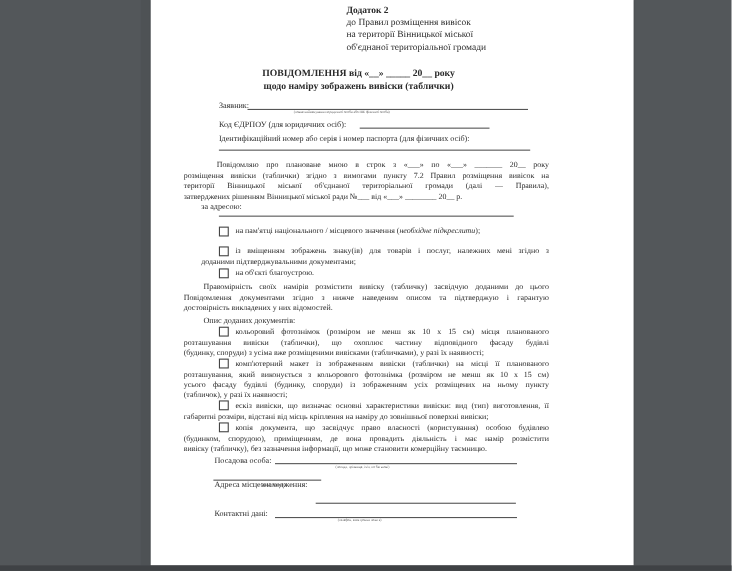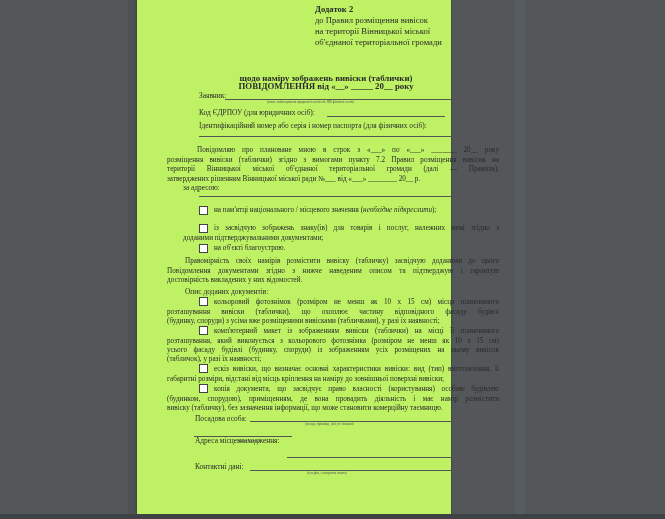--- a/index.html
+++ b/index.html
@@ -6,22 +6,22 @@
   body {
     width:665px; height:519px; overflow:hidden;
     background:#53575a;
     position:relative;
     font-family:"Liberation Serif", "DejaVu Serif", serif;
     color:#2a2a2a;
   }
   .viewer-edge-left { position:absolute; left:128px; top:0; width:9px; height:514px; background:#4e5255; }
   .viewer-edge-right { position:absolute; left:515px; top:0; width:10px; height:514px; background:#575b62; }
   .page {
-    position:absolute; left:137px; top:0; width:314px; height:514px;
-    background:#bef264;
+    position:absolute; left:137px; top:0; width:439px; height:514px;
+    background:#ffffff;
     box-shadow: 0 0 2px rgba(0,0,0,.45);
   }
   .bottom-bar { position:absolute; left:0; top:514px; width:665px; height:5px; background:#3f4245; }
 
   .abs { position:absolute; white-space:nowrap; }
   .annex { left:178px; top:4px; font-size:8.6px; line-height:11px; }
   .annex .b { font-weight:bold; }
   .title { left:0; width:378px; text-align:center; font-weight:bold; font-size:8.8px; line-height:11px; }
 
   .lbl { font-size:7.4px; }
@@ -45,21 +45,21 @@
 
 <div class="page">
 
   <div class="abs annex">
     <div class="b">Додаток 2</div>
     <div>до Правил розміщення вивісок</div>
     <div>на території Вінницької міської</div>
     <div>об'єднаної територіальної громади</div>
   </div>
 
-  <div class="abs title" style="top:61px;margin-top:20px;">ПОВІДОМЛЕННЯ від «__» _____ 20__ року</div>
+  <div class="abs title" style="top:61px;">ПОВІДОМЛЕННЯ від «__» _____ 20__ року</div>
   <div class="abs title" style="top:73px;">щодо наміру зображень вивіски (таблички)</div>
 
   <div class="abs lbl" style="left:62px; top:91px;">Заявник:</div>
   <div class="line" style="left:88px; top:99px; width:255px;"></div>
   <div class="cap" style="left:130px; top:100px;">(повне найменування юридичної особи або ПІБ фізичної особи)</div>
 
   <div class="abs lbl" style="left:62px; top:108px;">Код ЄДРПОУ (для юридичних осіб):</div>
   <div class="line" style="left:190px; top:116px; width:118px;"></div>
 
   <div class="abs lbl" style="left:62px; top:121px;">Ідентифікаційний номер або серія і номер паспорта (для фізичних осіб):</div>
@@ -73,21 +73,21 @@
   </div>
   <div class="abs lbl" style="left:46px; top:183px;">за адресою:</div>
   <div class="line" style="left:62px; top:196px; width:268px;"></div>
 
   <div class="cb" style="left:62px; top:206px;"></div>
   <div class="cbtext" style="left:77px; top:206px;">
     <span>на пам'ятці національного / місцевого значення (</span><span class="italic">необхідне підкреслити</span><span>);</span>
   </div>
 
   <div class="cb" style="left:62px; top:224px;"></div>
-  <div class="cbtext" style="left:77px; top:224px; width:285px; text-align:justify; text-align-last:justify; white-space:normal;">із засвідчую зображень знаку(ів) для товарів і послуг, належних мені згідно з</div>
+  <div class="cbtext" style="left:77px; top:224px; width:285px; text-align:justify; text-align-last:justify; white-space:normal;">із вміщенням зображень знаку(ів) для товарів і послуг, належних мені згідно з</div>
   <div class="cbtext" style="left:30px; top:234px;margin-left:16px;">доданими підтверджувальними документами;</div>
 
   <div class="cb" style="left:62px; top:244px;"></div>
   <div class="cbtext" style="left:77px; top:244px;">на об'єкті благоустрою.</div>
 
   <div class="abs" style="left:30px; top:257px; width:332px;">
     <div class="para" style="position:relative; left:0; padding-left:18px; width:314px; text-align-last:justify;">Правомірність своїх намірів розмістити вивіску (табличку) засвідчую доданими до цього</div>
     <div class="para" style="position:relative; left:0; text-align-last:justify;">Повідомлення документами згідно з нижче наведеним описом та підтверджую і гарантую</div>
     <div class="para" style="position:relative; left:0;">достовірність викладених у них відомостей.</div>
   </div>
@@ -95,21 +95,21 @@
   <div class="abs lbl" style="left:48px; top:287px;">Опис доданих документів:</div>
 
   <div class="cb" style="left:62px; top:297px;"></div>
   <div class="cbtext" style="left:77px; top:298px; width:285px; text-align:justify; text-align-last:justify; white-space:normal;">кольоровий фотознімок (розміром не менш як 10 х 15 см) місця планованого</div>
   <div class="para" style="top:308px; text-align-last:justify;">розташування вивіски (таблички), що охоплює частину відповідного фасаду будівлі</div>
   <div class="para" style="top:317px;">(будинку, споруди) з усіма вже розміщеними вивісками (табличками), у разі їх наявності;</div>
 
   <div class="cb" style="left:62px; top:326px;"></div>
   <div class="cbtext" style="left:77px; top:327px; width:285px; text-align:justify; text-align-last:justify; white-space:normal;">комп'ютерний макет із зображенням вивіски (таблички) на місці її планованого</div>
   <div class="para" style="top:337px; text-align-last:justify;">розташування, який виконується з кольорового фотознімка (розміром не менш як 10 х 15 см)</div>
-  <div class="para" style="top:346px; text-align-last:justify;">усього фасаду будівлі (будинку, споруди) із зображенням усіх розміщених на ньому вивісок</div>
+  <div class="para" style="top:346px; text-align-last:justify;">усього фасаду будівлі (будинку, споруди) із зображенням усіх розміщених на ньому пункту</div>
   <div class="para" style="top:355px;">(табличок), у разі їх наявності;</div>
 
   <div class="cb" style="left:62px; top:364px;"></div>
   <div class="cbtext" style="left:77px; top:365px; width:285px; text-align:justify; text-align-last:justify; white-space:normal;">ескіз вивіски, що визначає основні характеристики вивіски: вид (тип) виготовлення, її</div>
   <div class="para" style="top:375px;">габаритні розміри, відстані від місць кріплення на наміру до зовнішньої поверхні вивіски;</div>
 
   <div class="cb" style="left:62px; top:384px;"></div>
   <div class="cbtext" style="left:77px; top:385px; width:285px; text-align:justify; text-align-last:justify; white-space:normal;">копія документа, що засвідчує право власності (користування) особою будівлею</div>
   <div class="para" style="top:395px; text-align-last:justify;">(будинком, спорудою), приміщенням, де вона провадить діяльність і має намір розмістити</div>
   <div class="para" style="top:404px;">вивіску (табличку), без зазначення інформації, що може становити комерційну таємницю.</div>

